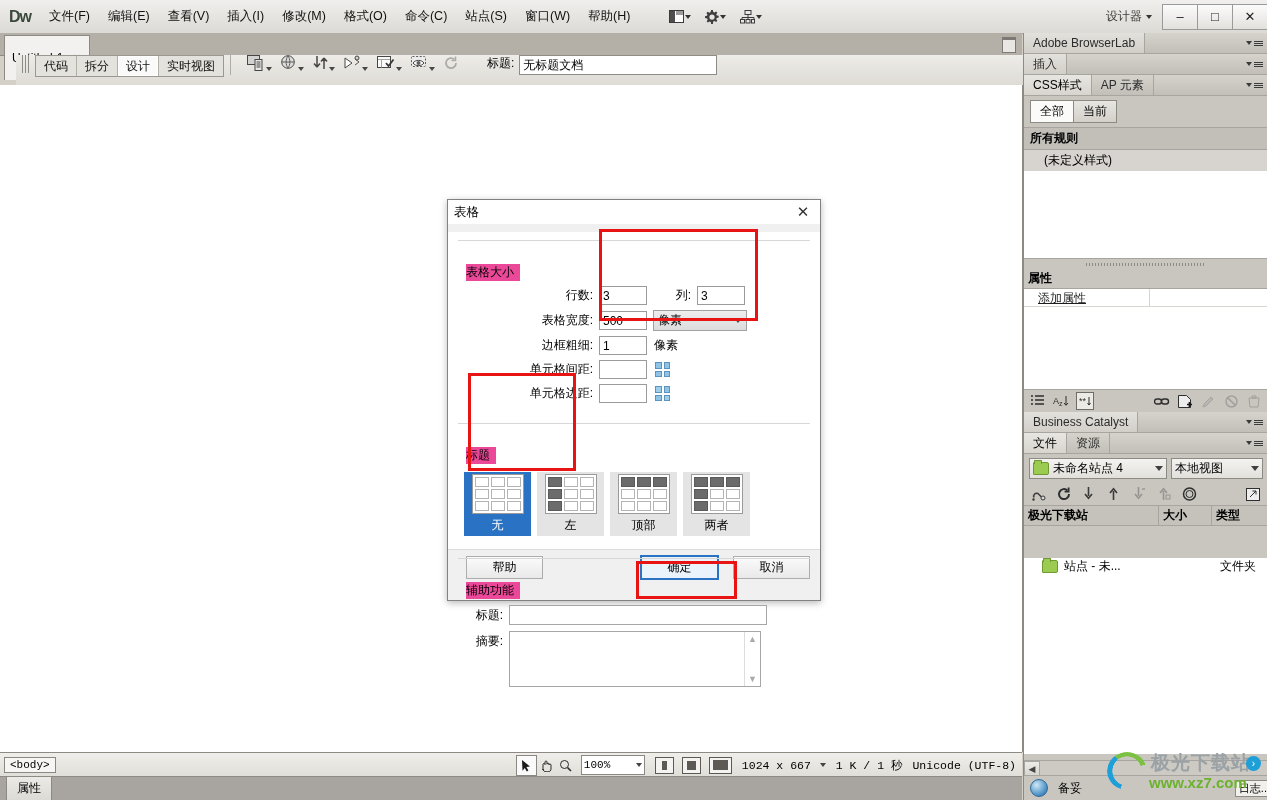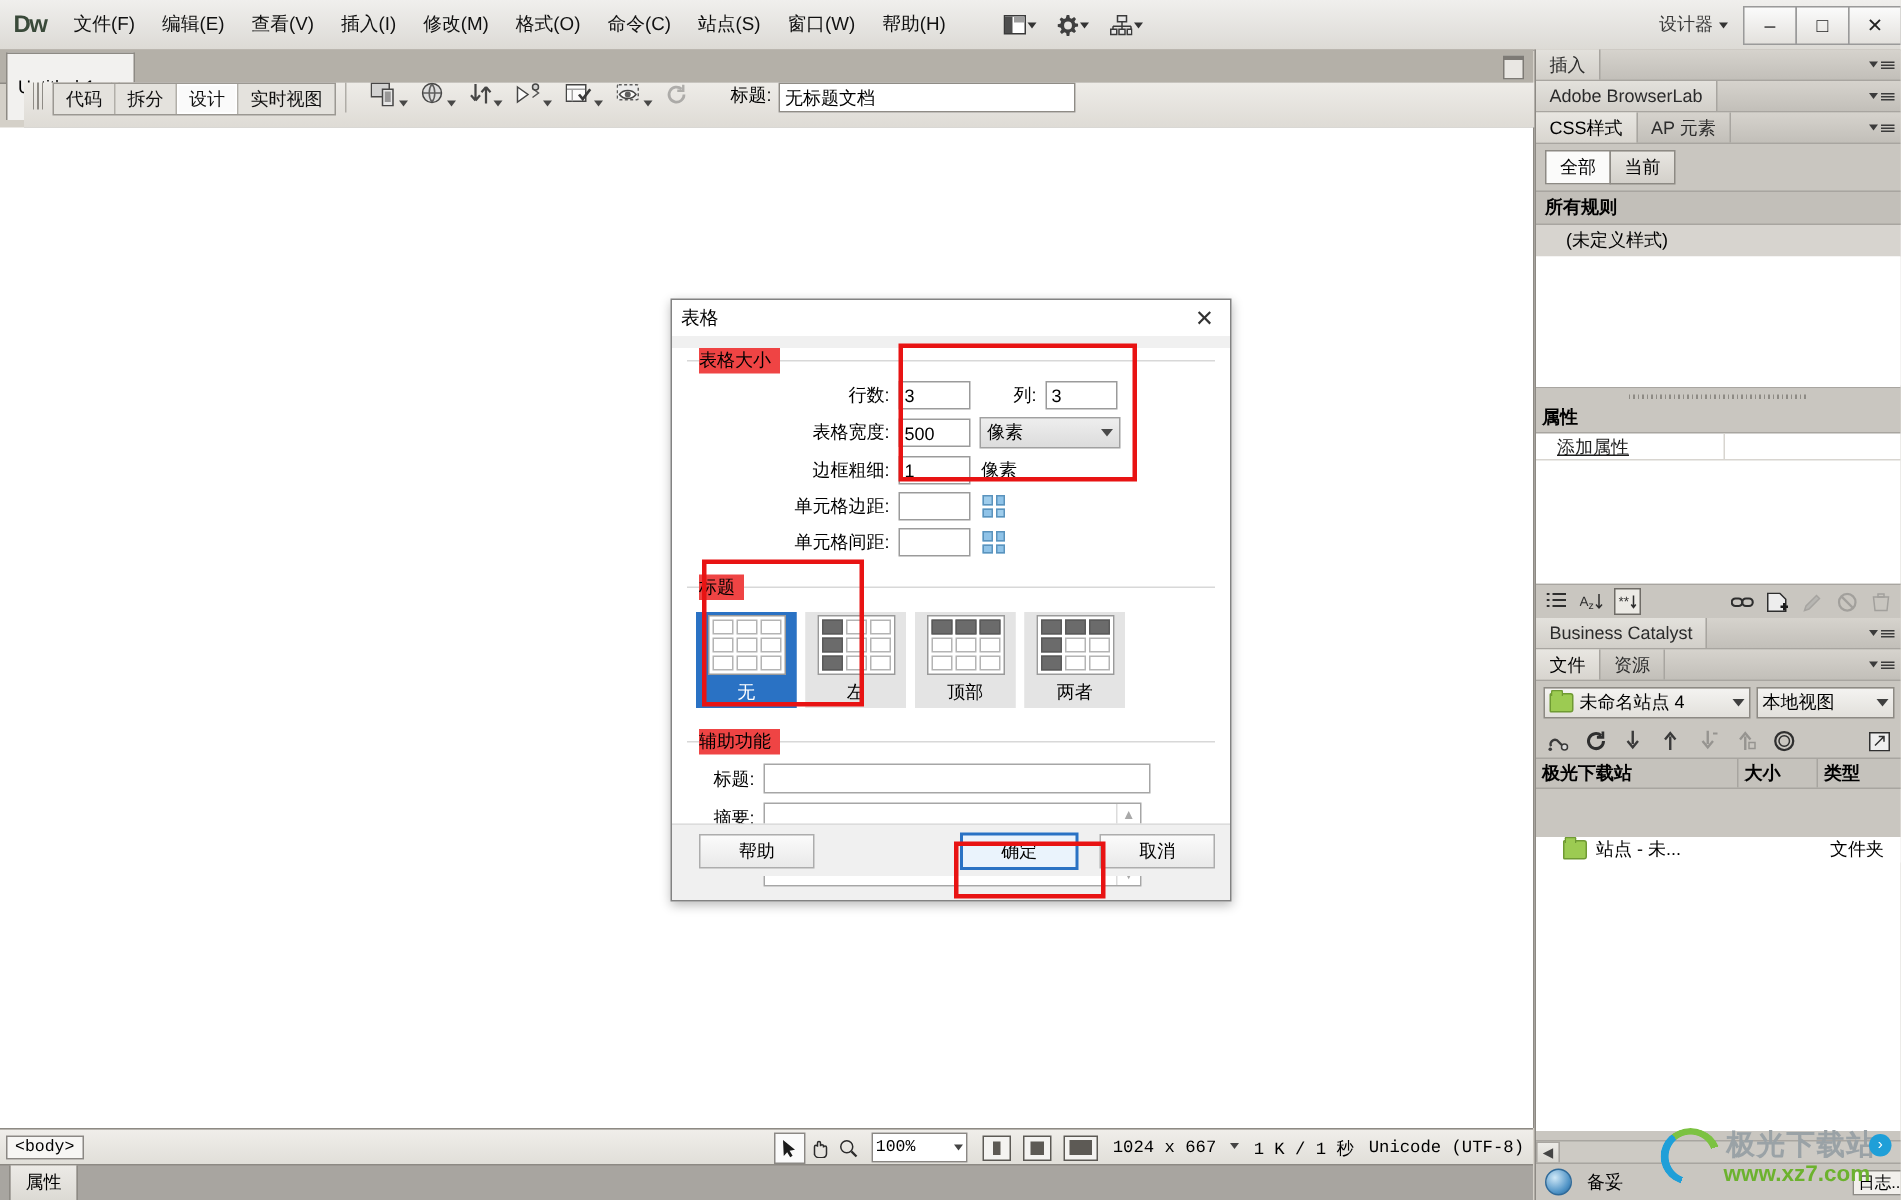--- a/index.html
+++ b/index.html
@@ -212,21 +212,21 @@
   .dlg{
     position:absolute;left:447px;top:199px;width:372px;height:400px;
     background:#f0f0f0;border:1px solid #828282;box-shadow:0 2px 7px rgba(0,0,0,.28);
     font-size:12px;
   }
   .dlg-title{height:24px;display:flex;align-items:center;padding:0 6px;background:#fff;}
   .dlg-title .t{font-size:12.5px;}
   .dlg-x{margin-left:auto;width:22px;height:22px;display:flex;align-items:center;justify-content:center;font-size:15px;color:#333;cursor:default;}
   .dlg-body{background:#fff;padding:0 10px;height:352px;position:relative;}
   .grp{position:relative;margin-top:8px;}
-  .grp-lbl{position:relative;display:inline-block;background:#ef4444;padding-right:6px;font-size:12px;z-index:2;}
+  .grp-lbl{position:relative;display:inline-block;background:#ec4899;padding-right:6px;font-size:12px;z-index:2;margin-top:32px;}
   .grp-line{position:absolute;left:0;right:0;top:8px;height:1px;background:#d8d8d8;z-index:1;}
   .grp-lbl-wrap{position:relative;padding-left:8px;}
 
   .frow{display:flex;align-items:center;margin-top:5px;}
   .frow .lbl{width:135px;text-align:right;padding-right:6px;font-size:12px;}
   .inp{height:17px;border:1px solid #9b9b9b;background:#fff;font-family:inherit;font-size:12px;padding:0 3px;color:#000;}
   .inp.n{width:40px;}
   .inp.w{width:40px;}
   .unitsel{
     width:84px;height:19px;border:1px solid #a0a0a0;background:linear-gradient(#eeeeee,#dcdcdc);
@@ -456,34 +456,34 @@
     </div>
   </div>
 
   <div class="propbar">
     <div class="pb-tab">属性</div>
   </div>
 
   <div class="rpanel">
 
     <div class="ptitle">
-      <div class="label">插入</div>
+      <div class="label">Adobe BrowserLab</div>
       <div class="fill"></div>
       <div class="pmenu">
         <span class="tri"></span>
         <span class="lines">
             <i></i>
             <i></i>
             <i></i>
           </span>
       </div>
     </div>
 
     <div class="ptitle">
-      <div class="label">Adobe BrowserLab</div>
+      <div class="label">插入</div>
       <div class="fill"></div>
       <div class="pmenu">
         <span class="tri"></span>
         <span class="lines">
             <i></i>
             <i></i>
             <i></i>
           </span>
       </div>
     </div>
@@ -720,43 +720,43 @@
           <span class="unitsel">
             <span>像素</span>
             <span class="cv"></span>
           </span>
         </div>
 
         <div class="frow">
           <span class="lbl">边框粗细:</span>
           <input class="inp n" value="1" style="">
           <span class="unit-txt">像素</span>
+        </div>
+
+        <div class="frow">
+          <span class="lbl">单元格间距:</span>
+          <input class="inp n" value="" style="">
+          <span class="mini-ic">
+              <i></i>
+              <i></i>
+              <i></i>
+              <i></i>
+            </span>
         </div>
 
         <div class="frow">
           <span class="lbl">单元格边距:</span>
           <input class="inp n" value="" style="">
           <span class="mini-ic pad">
               <i></i>
               <i></i>
               <i></i>
               <i></i>
             </span>
         </div>
-
-        <div class="frow">
-          <span class="lbl">单元格间距:</span>
-          <input class="inp n" value="" style="">
-          <span class="mini-ic">
-              <i></i>
-              <i></i>
-              <i></i>
-              <i></i>
-            </span>
-        </div>
       </div>
 
       <div class="grp" style="margin-top:12px">
         <div class="grp-lbl-wrap">
           <span class="grp-line"></span>
           <span class="grp-lbl">标题</span>
         </div>
 
         <div class="hdrbtns">
           <div class="hbtn sel">

